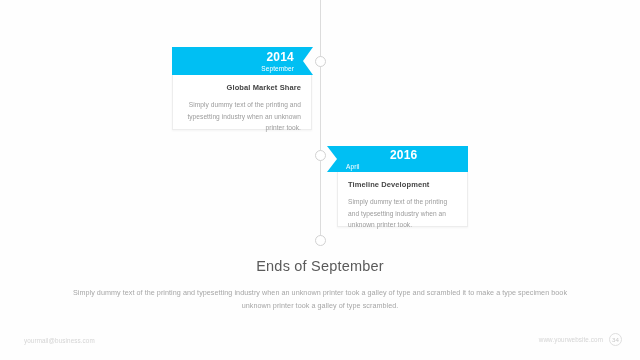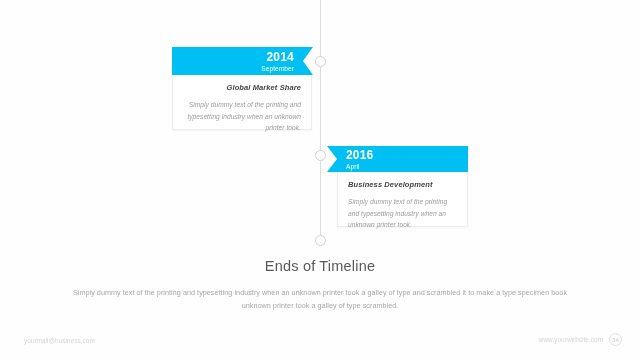--- a/index.html
+++ b/index.html
@@ -49,33 +49,33 @@
   .event-card {
     position: absolute;
   }
   .card-body {
     position: absolute;
     background: #ffffff;
     border: 1px solid #ededed;
     border-top: none;
     box-sizing: border-box;
     box-shadow: 0 1px 2px rgba(0,0,0,0.045);
-    font-style: italic;
   }
   .card-header {
     position: absolute;
     box-sizing: border-box;
     background: #00bff3;
   }
   .card-header .year {
     font-size: 12px;
     font-weight: bold;
     color: #ffffff;
     line-height: 13px;
     letter-spacing: 0.2px;
+    padding-left: 44px;
   }
   .card-header .month {
     font-size: 6.5px;
     color: #ffffff;
     line-height: 9px;
     letter-spacing: 0.1px;
   }
   .card-title {
     font-size: 7.5px;
     font-weight: bold;
@@ -227,26 +227,26 @@
     </div>
   </div>
 
   <div class="event-card card-right">
     <div class="card-header">
       <div class="year">2016</div>
       <div class="month">April</div>
     </div>
     <div class="arrow"></div>
     <div class="card-body">
-      <p class="card-title">Business Development</p>
+      <p class="card-title">Timeline Development</p>
       <p class="card-text">Simply dummy text of the printing and typesetting industry when an unknown printer took.</p>
     </div>
   </div>
 
-  <div class="ends-title">Ends of Timeline</div>
+  <div class="ends-title">Ends of September</div>
   <div class="ends-desc">Simply dummy text of the printing and typesetting industry when an unknown printer took a galley of type and scrambled it to make a type specimen book unknown printer took a galley of type scrambled.</div>
 
   <div class="footer-mail">yourmail@business.com</div>
   <div class="footer-right">
     <span class="footer-site">www.yourwebsite.com</span>
     <span class="page-badge">34</span>
   </div>
 
 </div>
 

